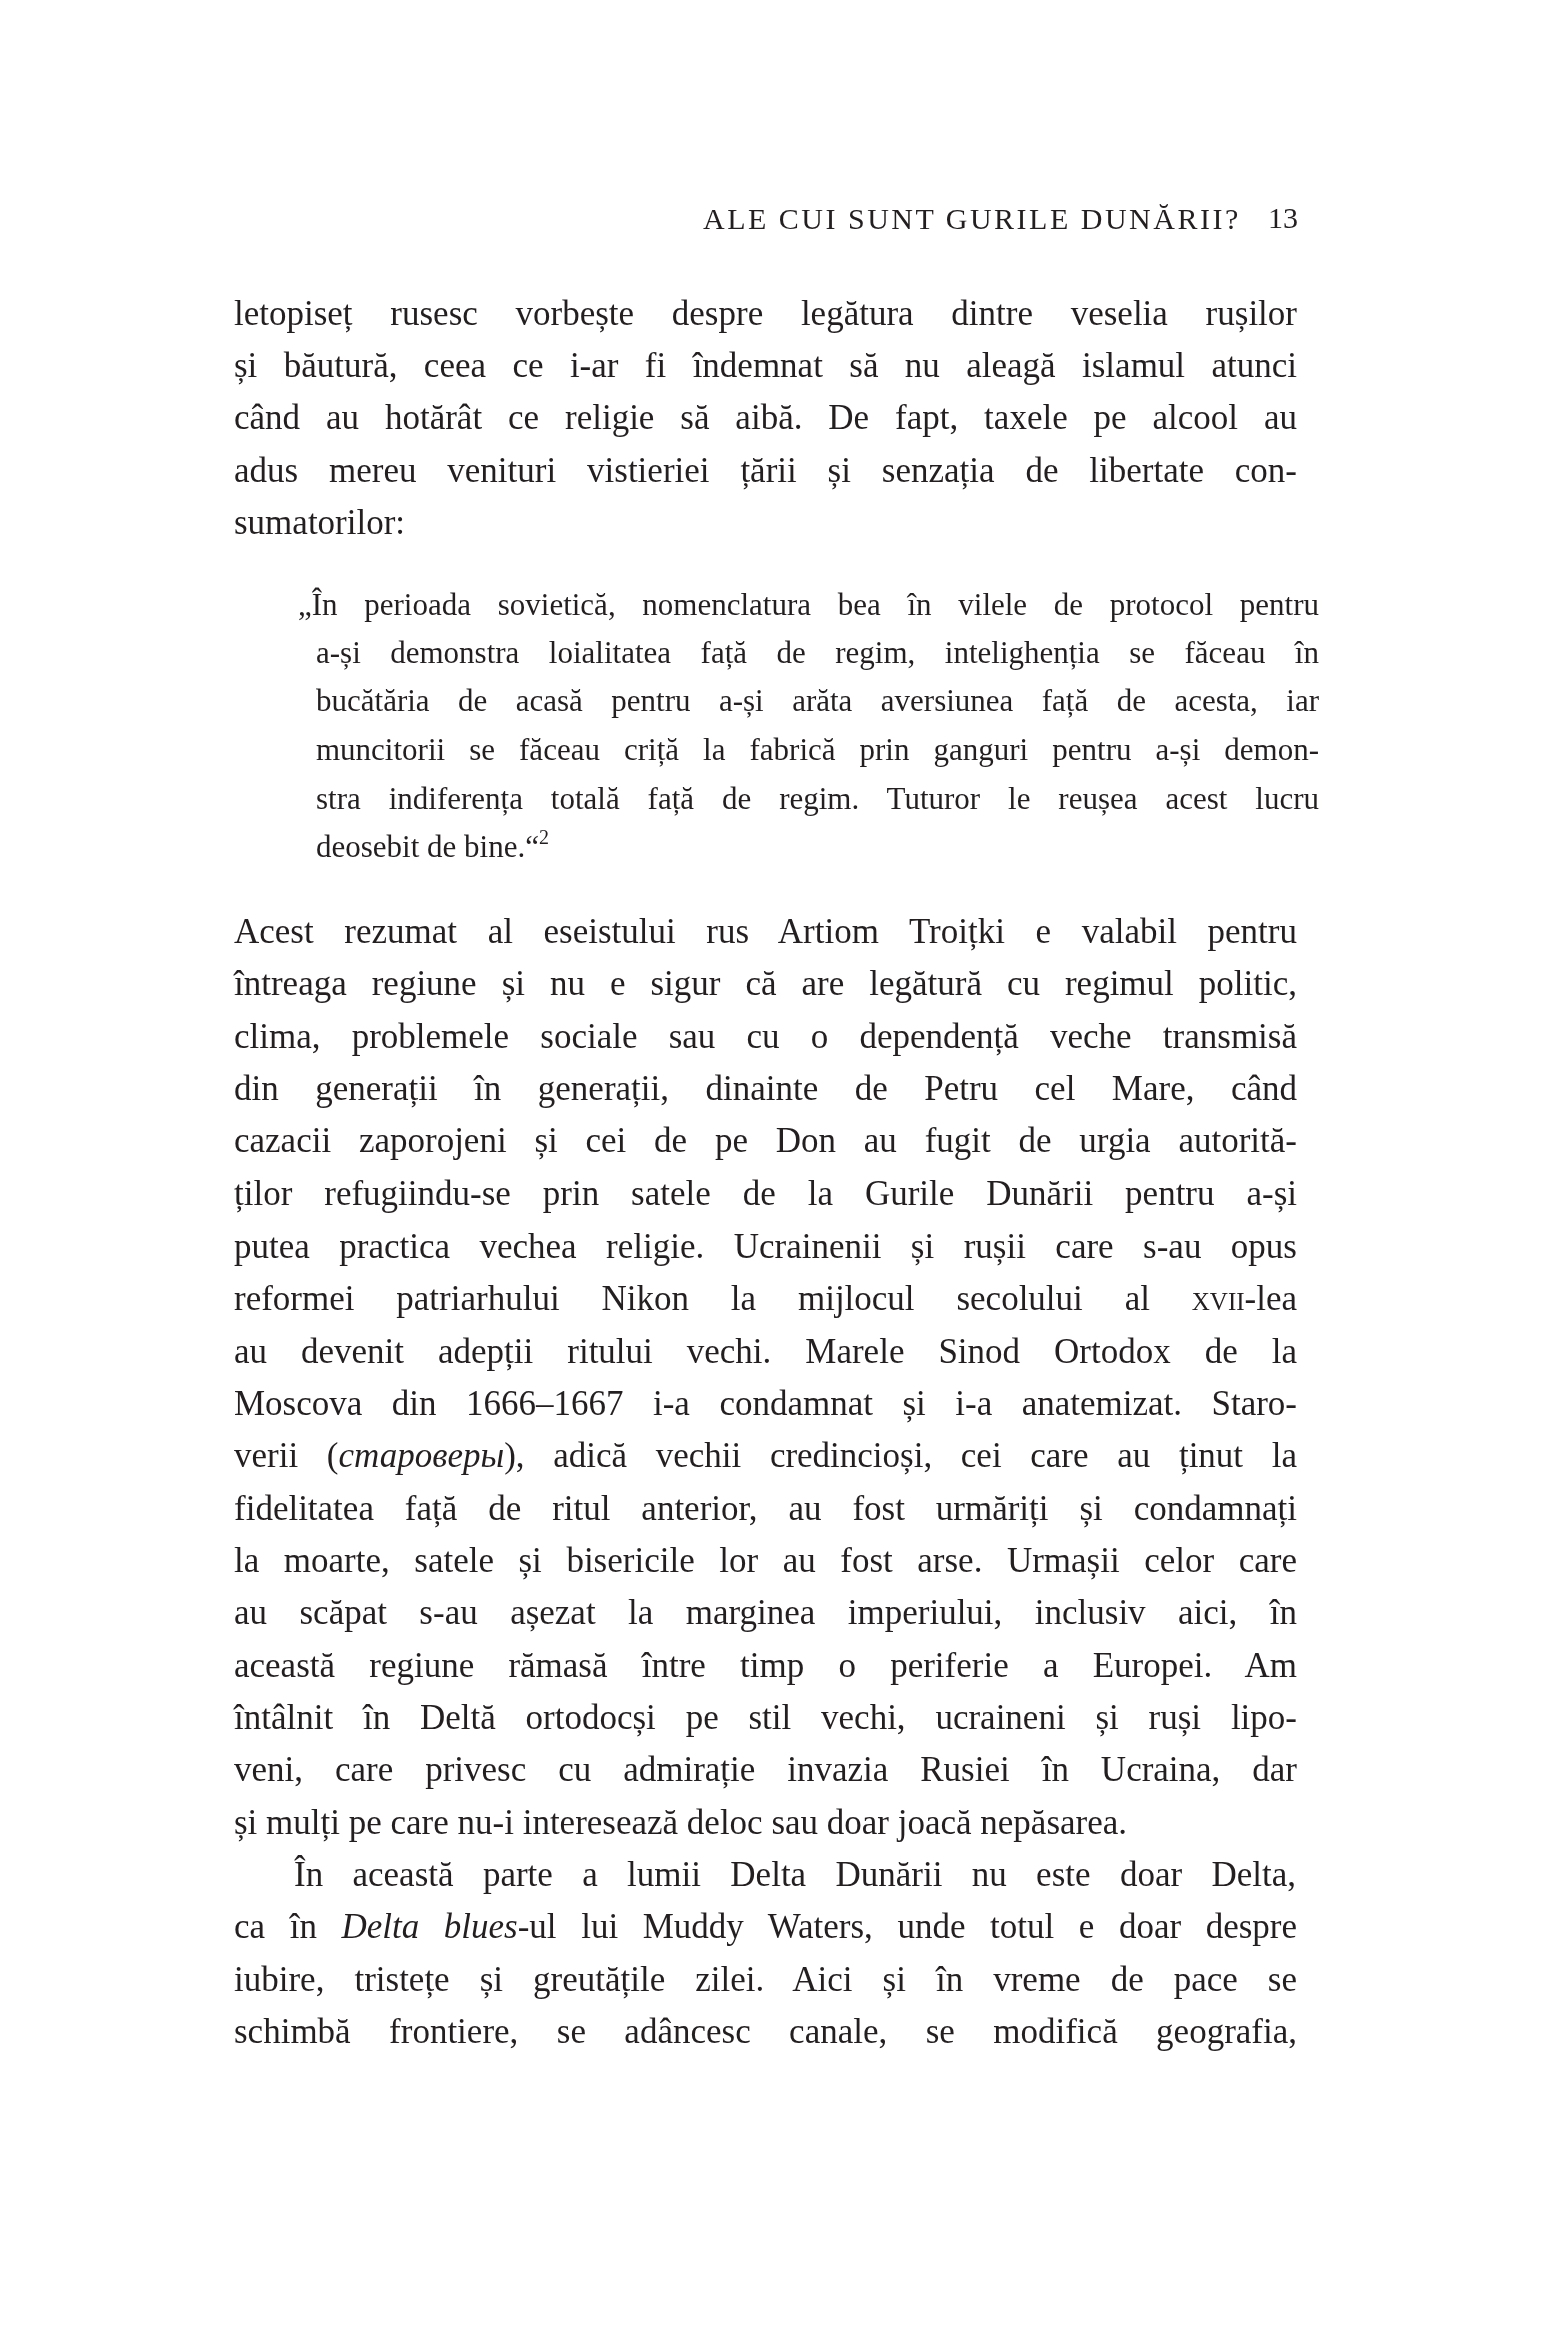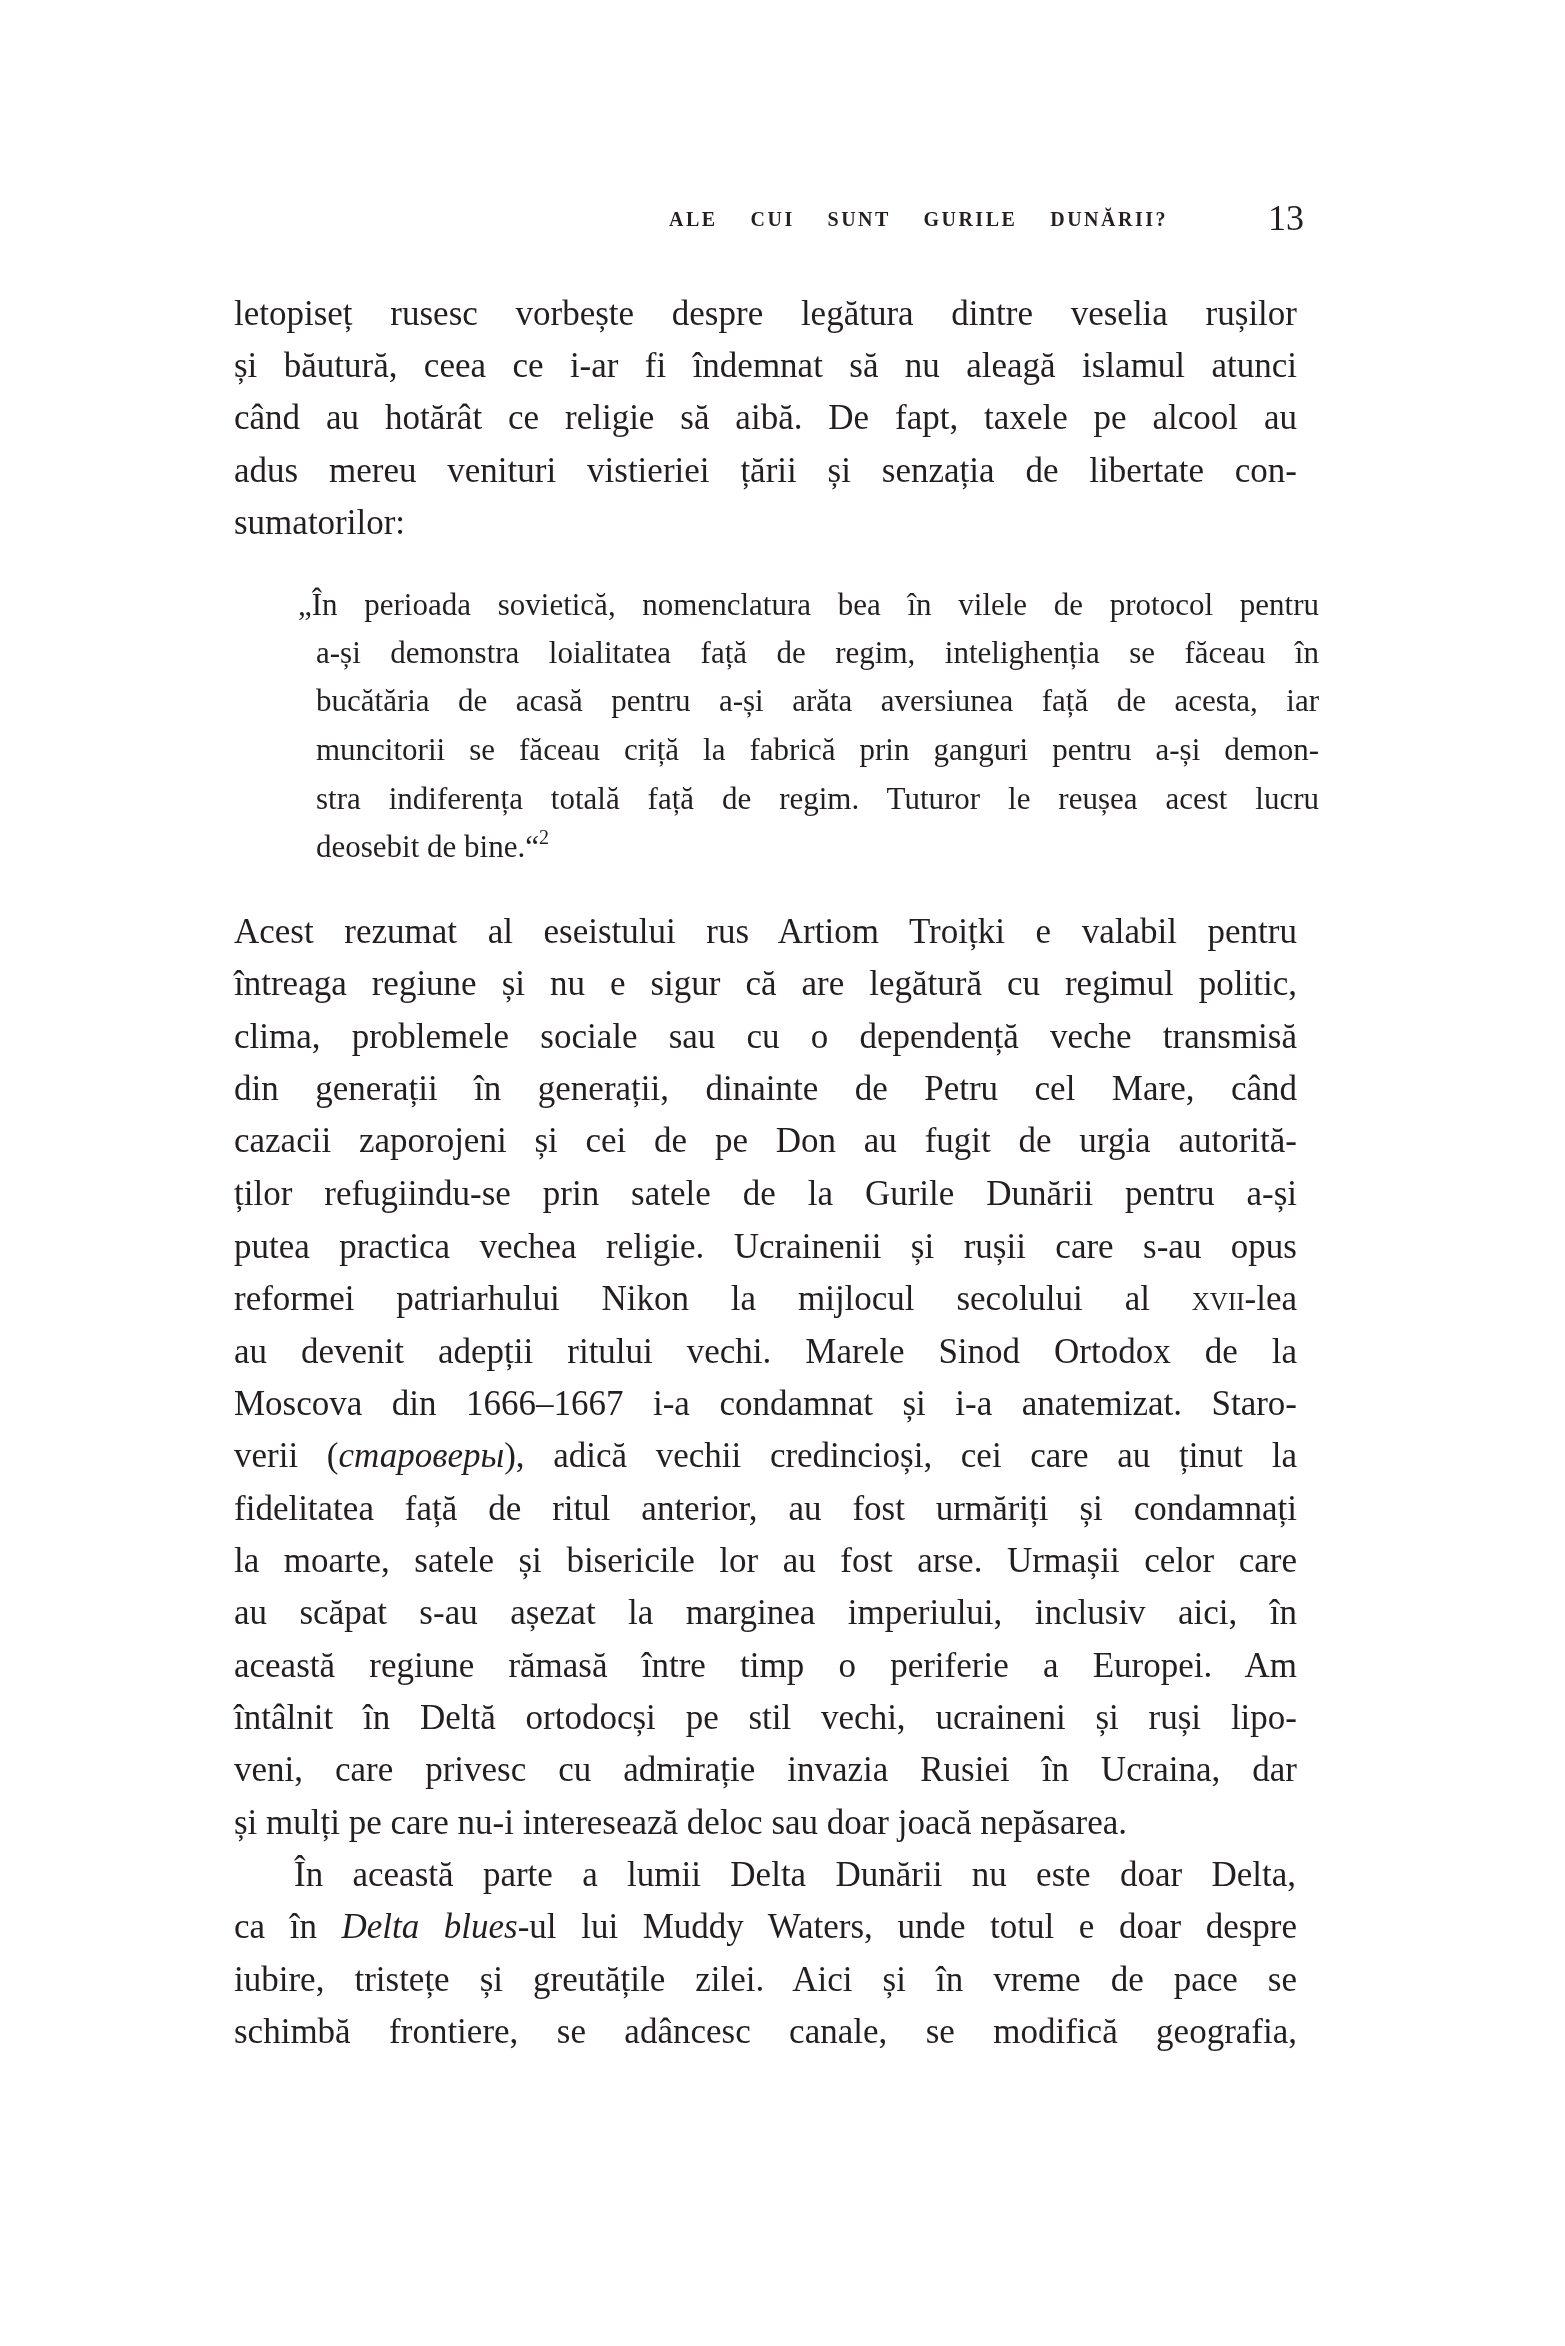--- a/index.html
+++ b/index.html
@@ -17,39 +17,38 @@
   }
   .page {
     position: absolute;
     left: 0; top: 0;
     width: 1565px;
     height: 2347px;
     background: #ffffff;
   }
   .running-head {
     position: absolute;
-    left: 669px;
+    left: 703px;
     top: 203px;
     width: 499px;
     height: 32px;
-    font-size: 20px;
+    font-size: 30px;
     line-height: 32px;
     letter-spacing: 2.5px;
     white-space: nowrap;
     text-transform: uppercase;
     text-align: justify;
     text-align-last: justify;
-    font-weight: bold;
   }
   .page-number {
     position: absolute;
     left: 1268px;
     top: 201px;
     width: 28px;
-    font-size: 36px;
+    font-size: 30px;
     line-height: 34px;
     text-align: center;
   }
   .line {
     position: absolute;
     white-space: nowrap;
     text-align: justify;
     text-align-last: justify;
     overflow: visible;
   }

